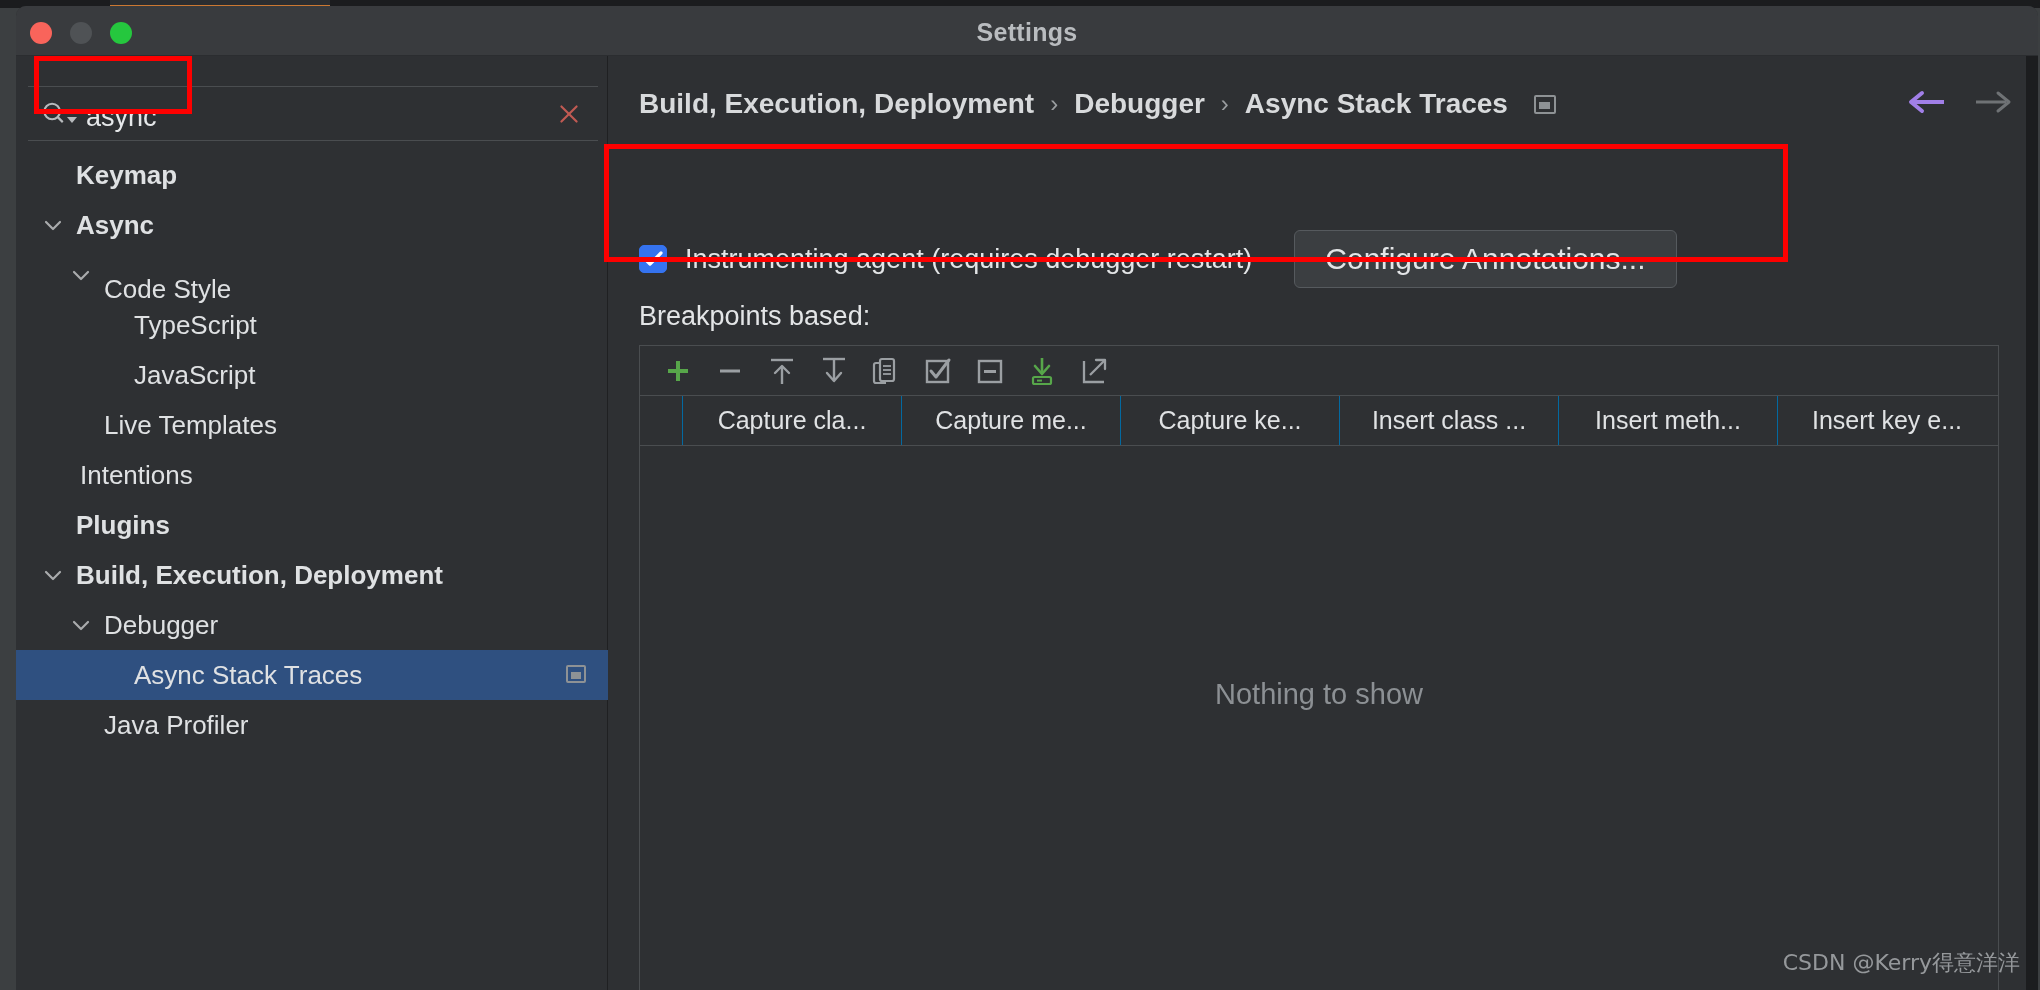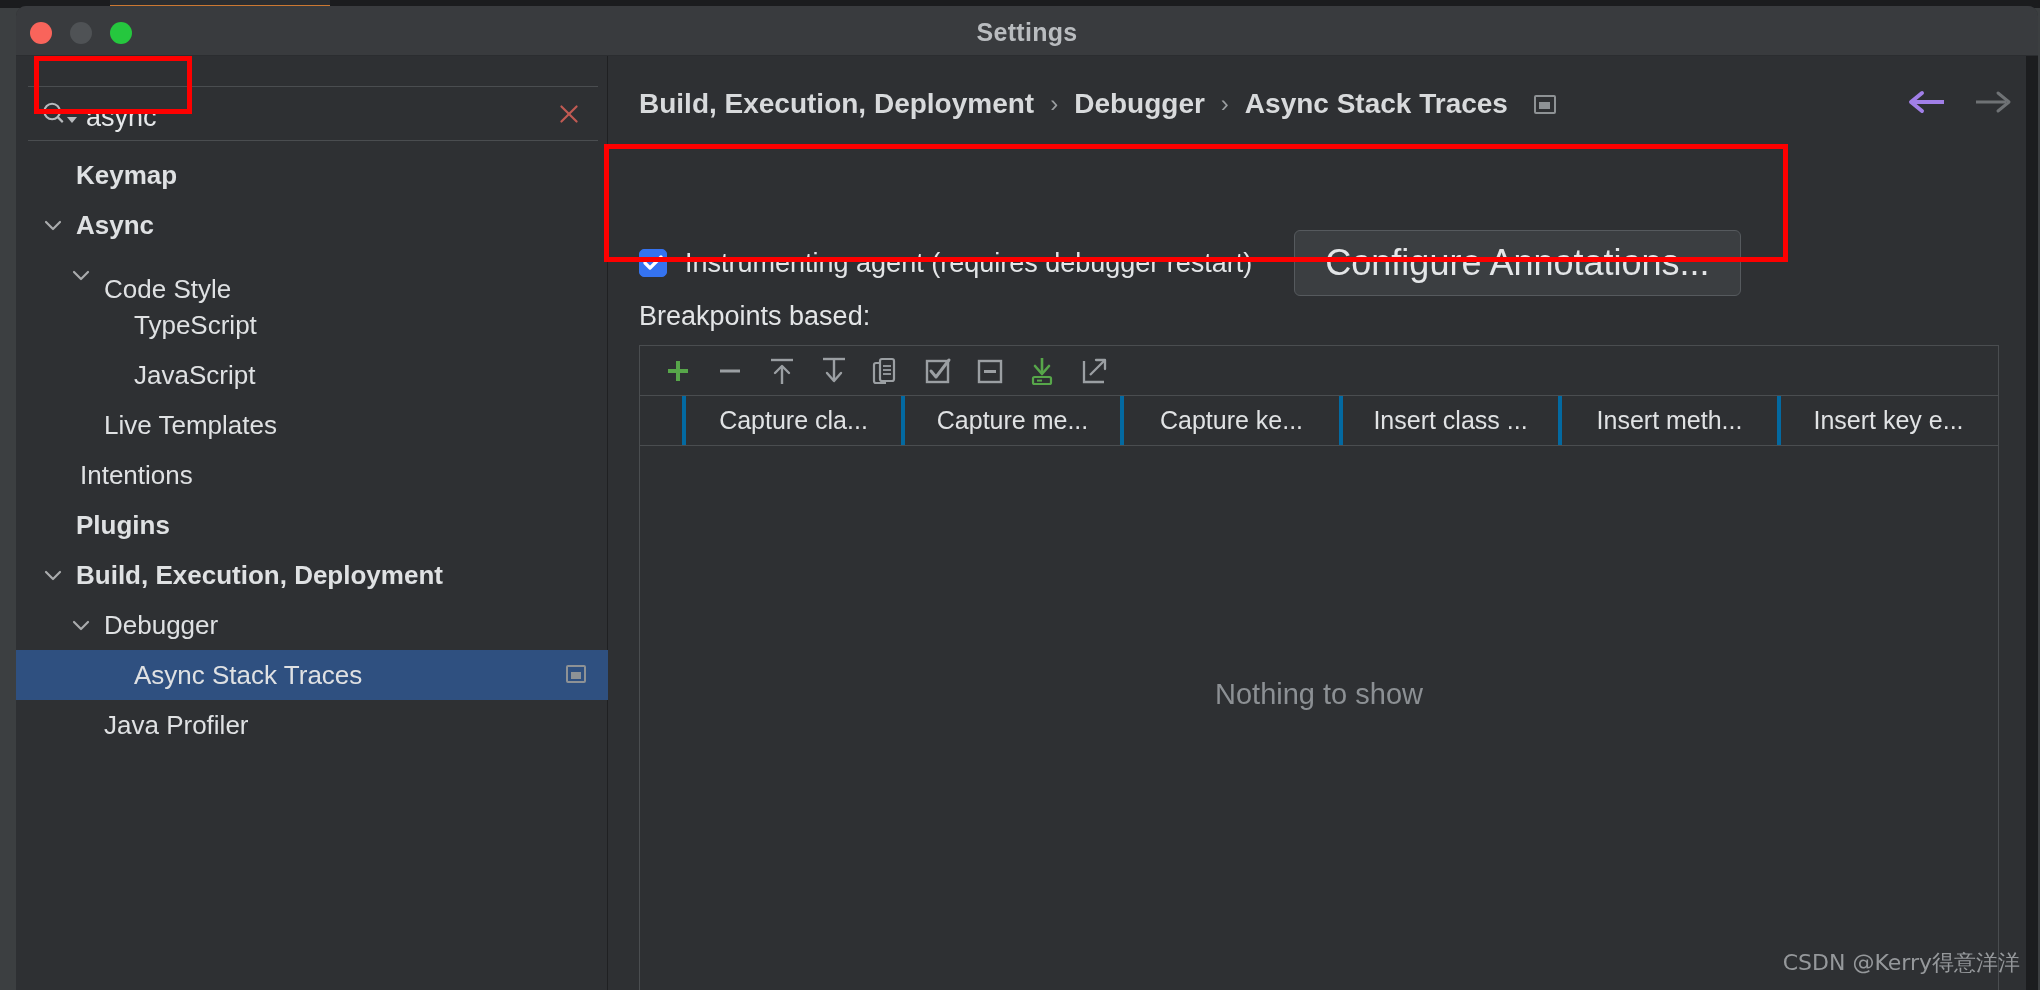--- a/index.html
+++ b/index.html
@@ -134,21 +134,21 @@
   .checkbox {
     width: 28px; height: 28px; border-radius: 5px;
     background: #3573f0; border: 1px solid #3573f0;
     display: flex; align-items: center; justify-content: center;
     cursor: pointer; flex: none;
   }
   .opt-label { color: #e3e5e7; font-size: 27px; white-space: nowrap; }
   .btn {
     margin-left: 24px;
     background: #3b3e41; border: 1px solid #565a5e; border-radius: 6px;
-    color: #e3e5e7; font-size: 36px;
+    color: #e3e5e7; font-size: 30px;
     padding: 11px 30px; cursor: pointer;
     font-family: "Liberation Sans", sans-serif;
     white-space: nowrap;
   }
 
   .section-label {
     position: absolute; left: 30px; top: 245px;
     color: #e3e5e7; font-size: 27px;
   }
 
@@ -163,21 +163,21 @@
   }
   .tbl-btn {
     width: 52px; height: 48px; display: flex; align-items:center; justify-content:center;
     cursor: pointer;
   }
   .tbl-head {
     height: 50px; display: flex; border-bottom: 1px solid #4a4d50;
     background: #2e3033;
   }
   .th {
-    border-left: 4px solid #0369a1;
+    border-left: 1px solid #0369a1;
     display: flex; align-items: center; justify-content: center;
     color: #e0e2e4; font-size: 25px; white-space: nowrap; overflow: hidden;
     cursor: pointer;
   }
   .th.first { border-left: none; width: 42px; }
   .tbl-body {
     position: relative; height: 556px;
     display: flex; align-items: center; justify-content: center;
   }
   .nothing {

